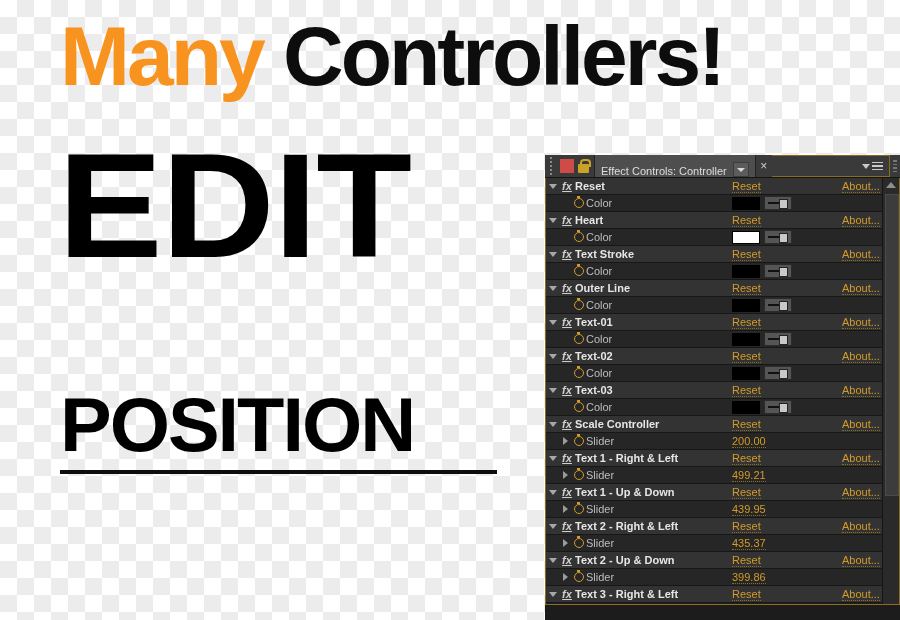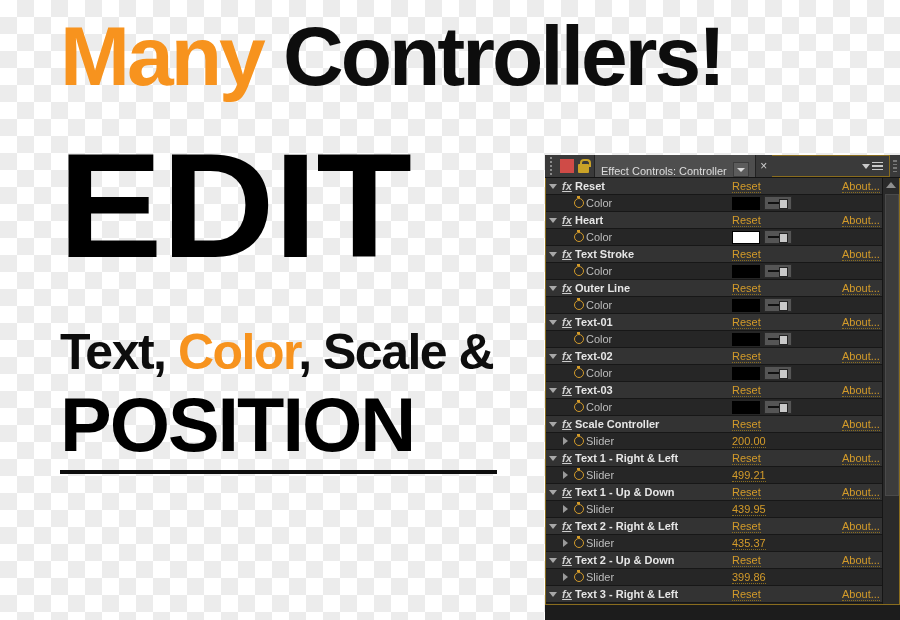--- a/index.html
+++ b/index.html
@@ -158,23 +158,20 @@
 <body>
 
 <div class="promo">
 
   <div class="headline">
     <span class="o">Many</span><span class="k"> Controllers!</span>
   </div>
 
   <div class="edit">EDIT</div>
 
-  <div class="line2">
-    <span>Text, </span><span class="o">Color</span><span>, Scale &amp;</span>
-  </div>
 
   <div class="position">POSITION</div>
   <div class="rule"></div>
 
 </div>
 
 <div class="ae">
 
   <div class="ae-tabbar">
     <div class="grip">

